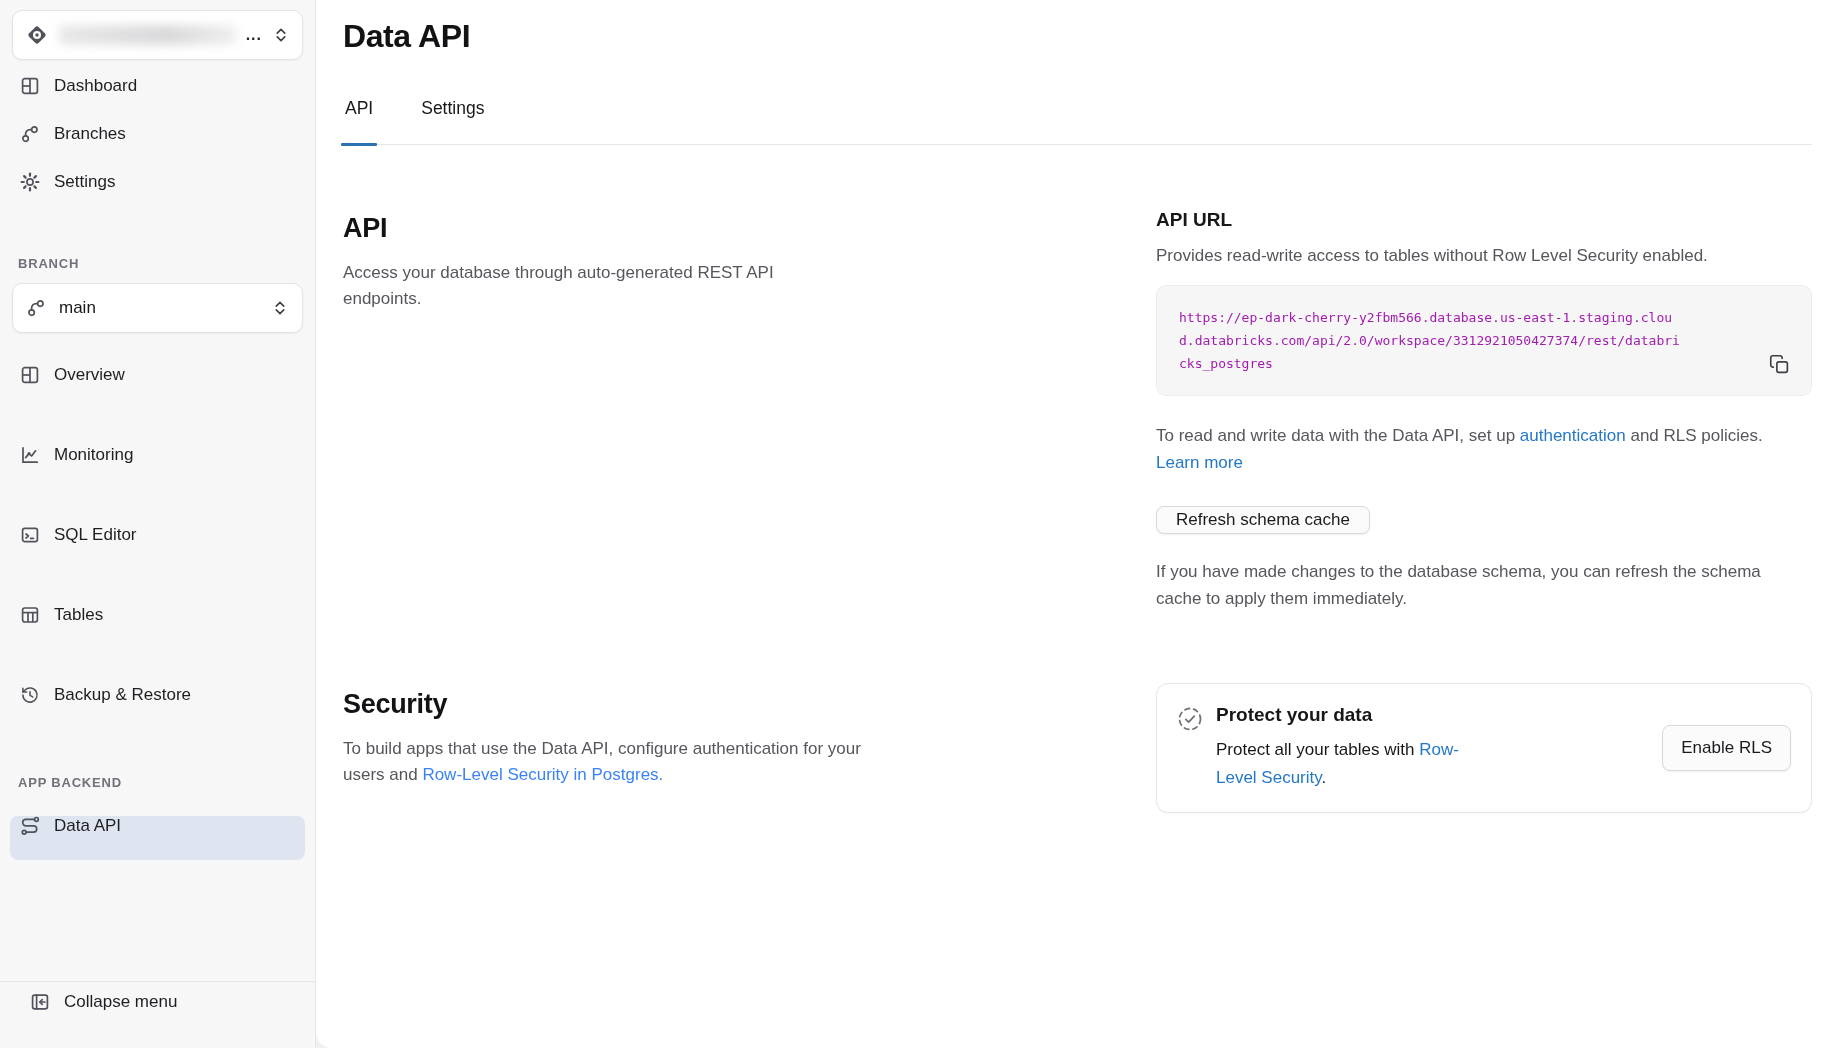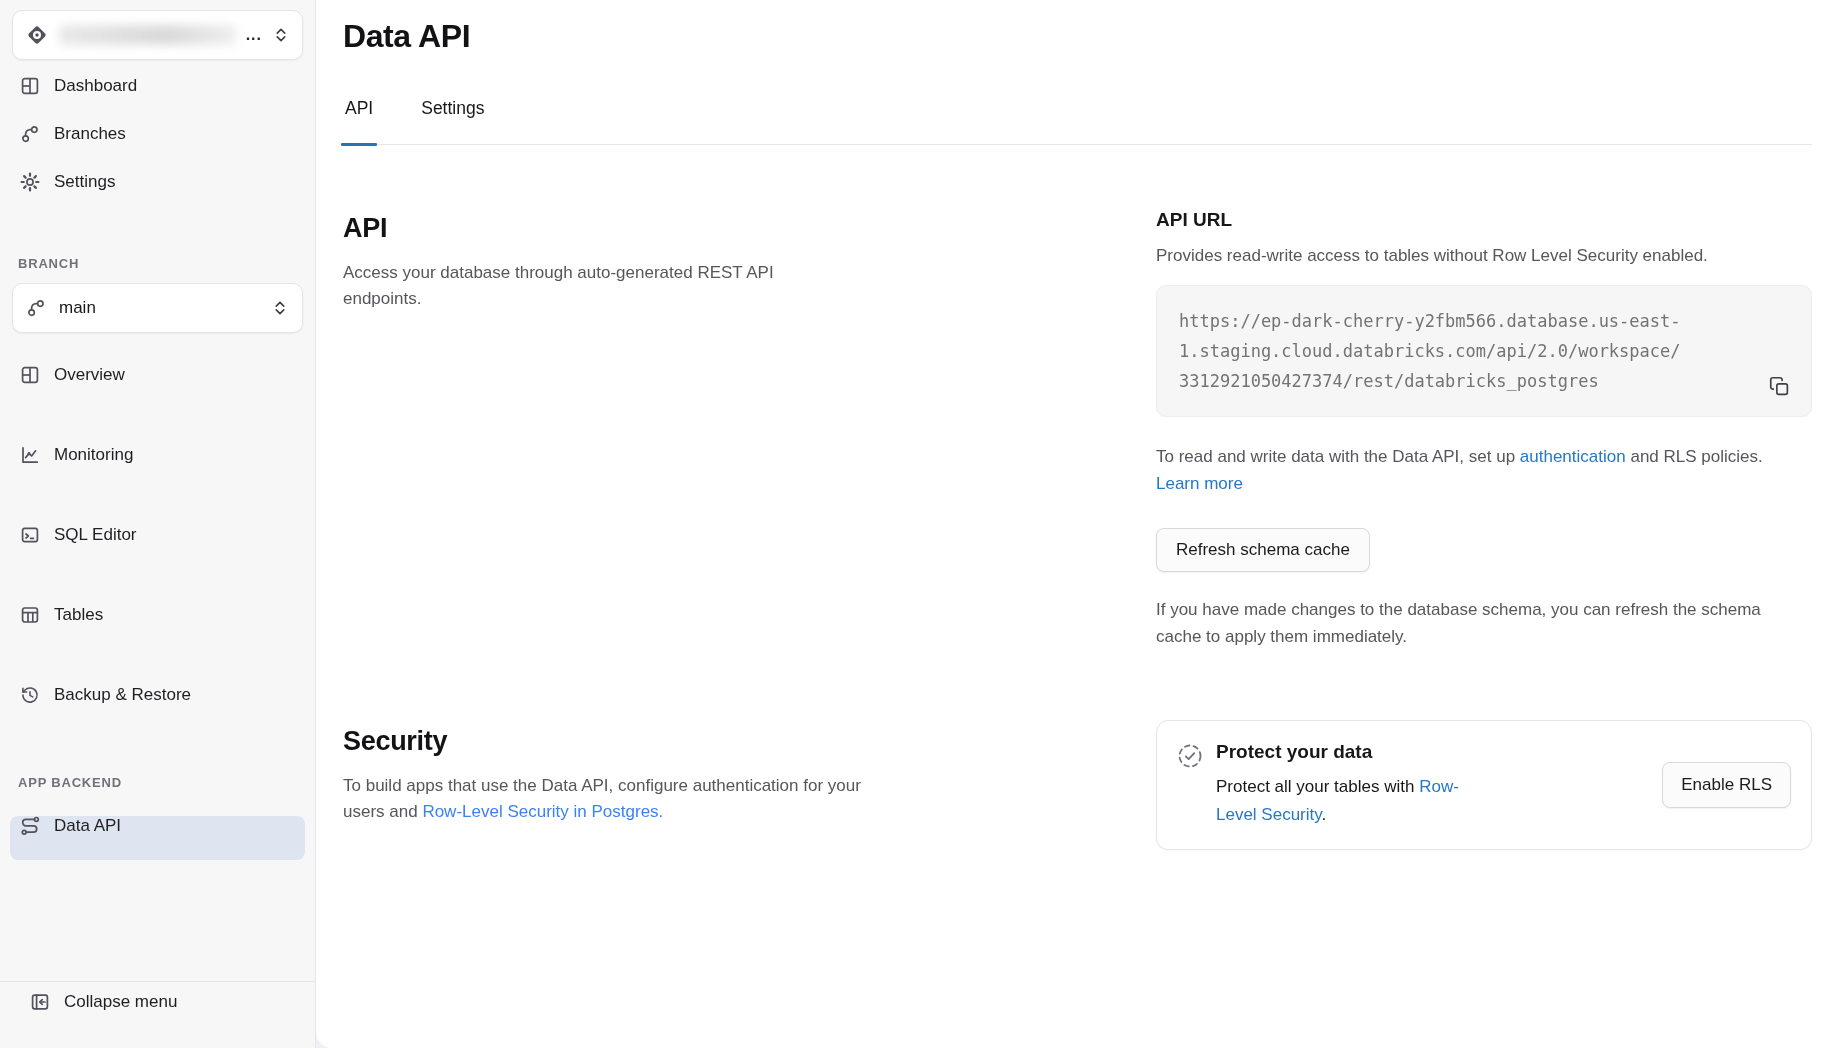--- a/index.html
+++ b/index.html
@@ -101,37 +101,37 @@
   .sec-desc{ max-width:545px; }
   h3{ font-size:19px; font-weight:600; color:#18181b; margin-top:2px; }
   .right-desc{ margin-top:12px; font-size:17px; color:#56565c; line-height:1.5; }
   .codebox{
     margin-top:16px; background:#f6f6f7;
     border:1px solid #ededf0; border-radius:10px;
     padding:20px 22px; position:relative;
   }
   .code{
     font-family:"DejaVu Sans Mono", monospace;
-    font-size:17px; line-height:1.78; color:#737373;
+    font-size:13px; line-height:1.78; color:#a21caf;
     word-break:break-all; width:508px;
   }
   .copy-btn{
     position:absolute; right:16px; bottom:14px;
     width:32px; height:32px; border:none; background:transparent;
     display:flex; align-items:center; justify-content:center;
     cursor:pointer; color:#3f3f46; border-radius:6px;
   }
   .copy-btn svg{ width:21px; height:21px; }
   .auth-note{ margin-top:26px; font-size:17px; line-height:1.6; color:#56565c; max-width:620px; }
   a{ text-decoration:none; cursor:pointer; }
   a.blue{ color:#2478c8; }
   a.purple{ color:#3b82f6; }
   .btn{
     display:inline-block; font-family:inherit; font-size:17px; color:#1b1b1f;
-    padding:11px 19px; background:#fbfbfb;
+    padding:3px 19px; background:#fbfbfb;
     border:1px solid #d8d8dd; border-radius:8px;
     box-shadow:0 1px 2px rgba(0,0,0,.06); cursor:pointer;
   }
   .refresh-btn{ margin-top:30px; }
   .refresh-note{ margin-top:24px; font-size:17px; color:#56565c; line-height:1.6; max-width:620px; }
 
   .card{
     border:1px solid #e5e5e8; border-radius:12px;
     padding:20px; background:#fff;
     box-shadow:0 1px 2px rgba(0,0,0,.03);

